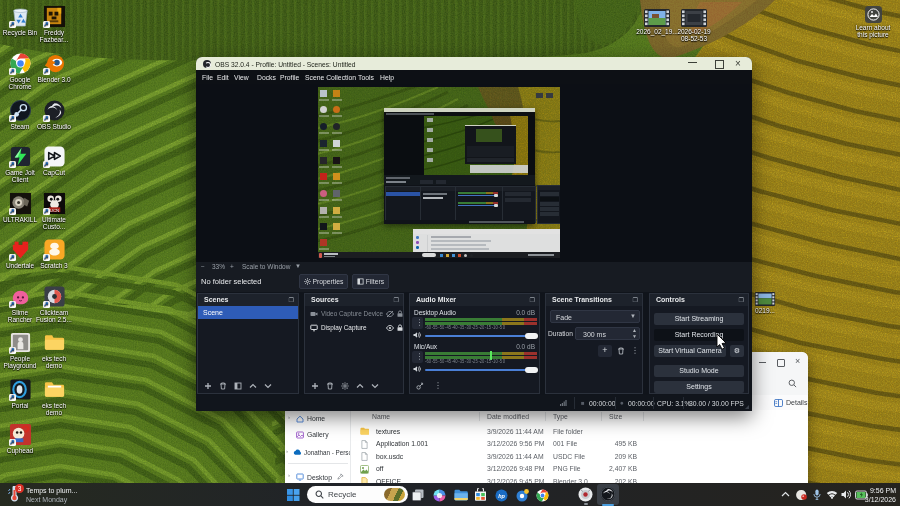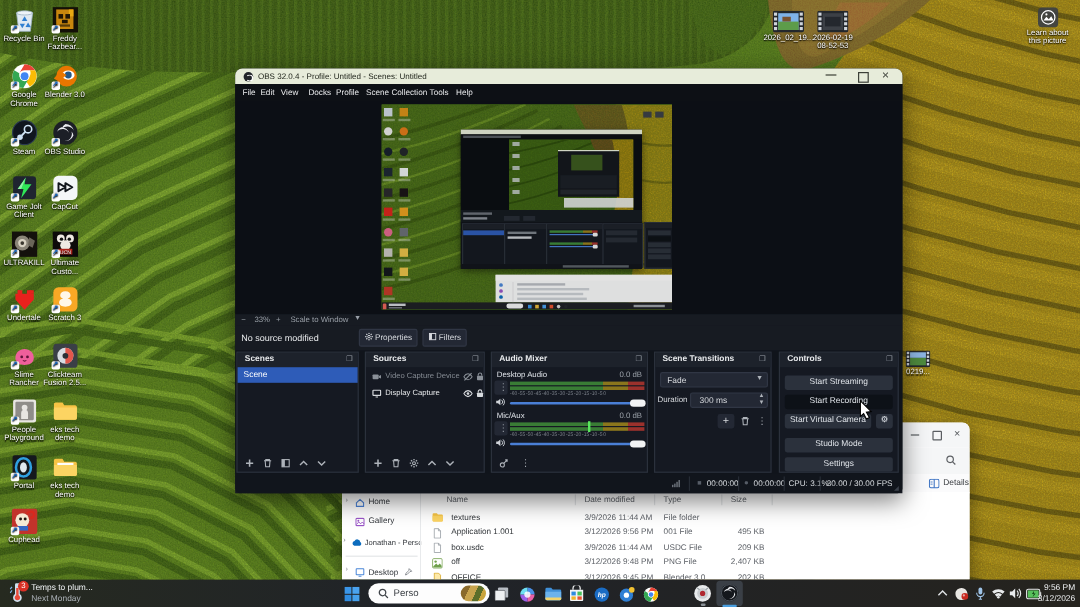--- a/index.html
+++ b/index.html
@@ -885,21 +885,21 @@
 
   <div class="abs" style="left:0;top:205px;width:556px;height:9px;background:#171b22;color:#9aa0a8;font-size:6.5px;">
     <span class="abs" style="left:5px;top:1px;">−</span>
     <span class="abs" style="left:16px;top:1px;">33%</span>
     <span class="abs" style="left:34px;top:1px;">+</span>
     <span class="abs" style="left:46px;top:1px;">Scale to Window</span>
     <span class="abs" style="left:99px;top:0.5px;font-size:6px;">▼</span>
   </div>
 
   <div class="abs" style="left:0;top:214px;width:556px;height:21px;background:#171b22;">
-    <span class="abs" style="left:5px;top:6px;font-size:7.5px;color:#e8eaec;">No source modified</span>
+    <span class="abs" style="left:5px;top:6px;font-size:7.5px;color:#e8eaec;">No folder selected</span>
     <div class="abs" style="left:103px;top:3px;width:47px;height:13px;background:#232834;border:1px solid #303644;border-radius:2px;color:#d7dade;font-size:6.8px;line-height:13px;text-align:center;"><svg style="width:7px;height:7px;vertical-align:-1px;" viewBox="0 0 8 8">
           <use href="#i-gear"></use>
         </svg> Properties</div>
     <div class="abs" style="left:156px;top:3px;width:35px;height:13px;background:#232834;border:1px solid #303644;border-radius:2px;color:#d7dade;font-size:6.8px;line-height:13px;text-align:center;"><svg style="width:7px;height:7px;vertical-align:-1px;" viewBox="0 0 8 8">
           <use href="#i-pane"></use>
         </svg> Filters</div>
   </div>
 
   <div class="abs" style="left:0;top:235px;width:556px;height:103px;background:#10141b;">
 
@@ -1065,21 +1065,21 @@
       <rect x="6.4" y="0" width="5.6" height="5.6" fill="#4aa3ef"></rect>
       <rect x="0" y="6.4" width="5.6" height="5.6" fill="#2f8ce0"></rect>
       <rect x="6.4" y="6.4" width="5.6" height="5.6" fill="#45a0ec"></rect>
     </svg>
 
   <div class="abs" style="left:307px;top:3px;width:101px;height:16.5px;background:#fdfdfd;border-radius:9px;">
     <svg class="abs" style="left:8px;top:4px;width:9px;height:9px;" viewBox="0 0 10 10">
         <circle cx="4.2" cy="4.2" r="3" fill="none" stroke="#3f4348" stroke-width="1.2"></circle>
         <path d="M6.6 6.6L9.2 9.2" stroke="#3f4348" stroke-width="1.2"></path>
       </svg>
-    <span class="abs" style="left:21px;top:3.5px;font-size:8px;color:#3f4348;">Perso</span>
+    <span class="abs" style="left:21px;top:3.5px;font-size:8px;color:#3f4348;">Recycle</span>
     <div class="abs" style="left:77px;top:1.5px;width:21px;height:13.5px;border-radius:7px;overflow:hidden;background:linear-gradient(115deg,#8a6a2c 0 30%,#c8a44e 30% 55%,#5c6e2a 55% 75%,#caa43c 75%);"></div>
   </div>
 
   <svg class="abs" style="left:412px;top:6px;width:12px;height:12px;" viewBox="0 0 12 12">
       <rect x="3" y="0.5" width="8.5" height="8.5" rx="1" fill="#b8bdc4"></rect>
       <rect x="0.5" y="3" width="8.5" height="8.5" rx="1" fill="#eef0f2" stroke="#5c6066" stroke-width="0.6"></rect>
     </svg>
 
   <svg class="abs" style="left:433px;top:5.5px;width:13px;height:13px;" viewBox="0 0 13 13">
       <defs>

